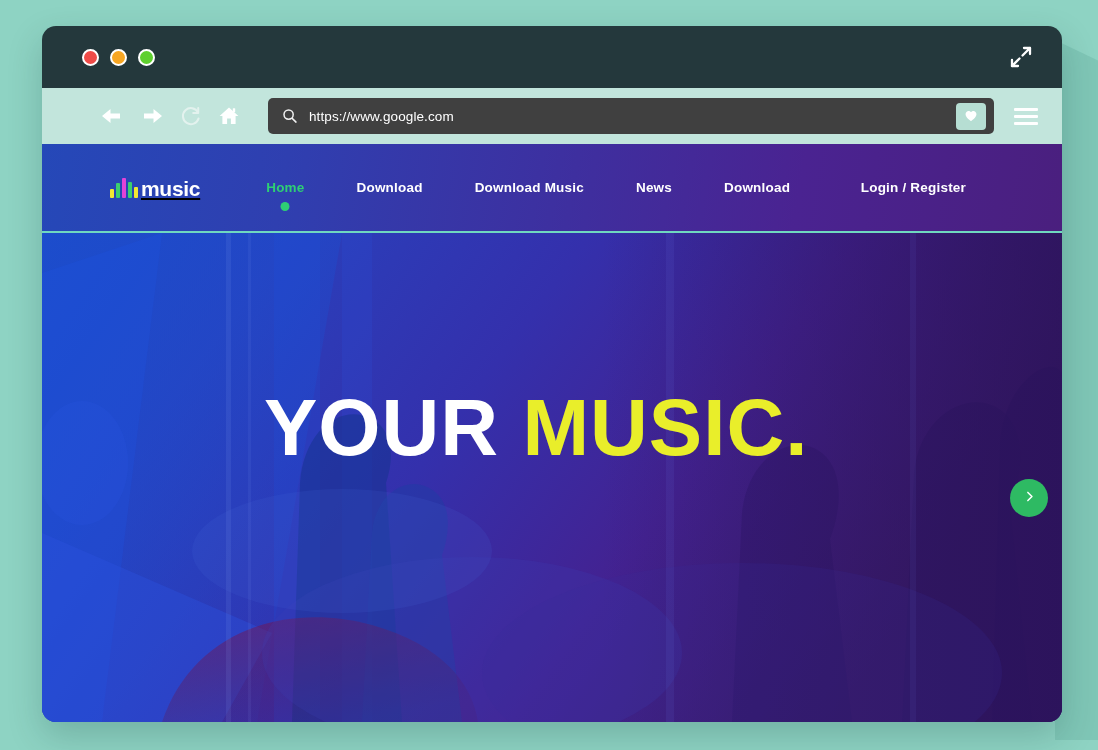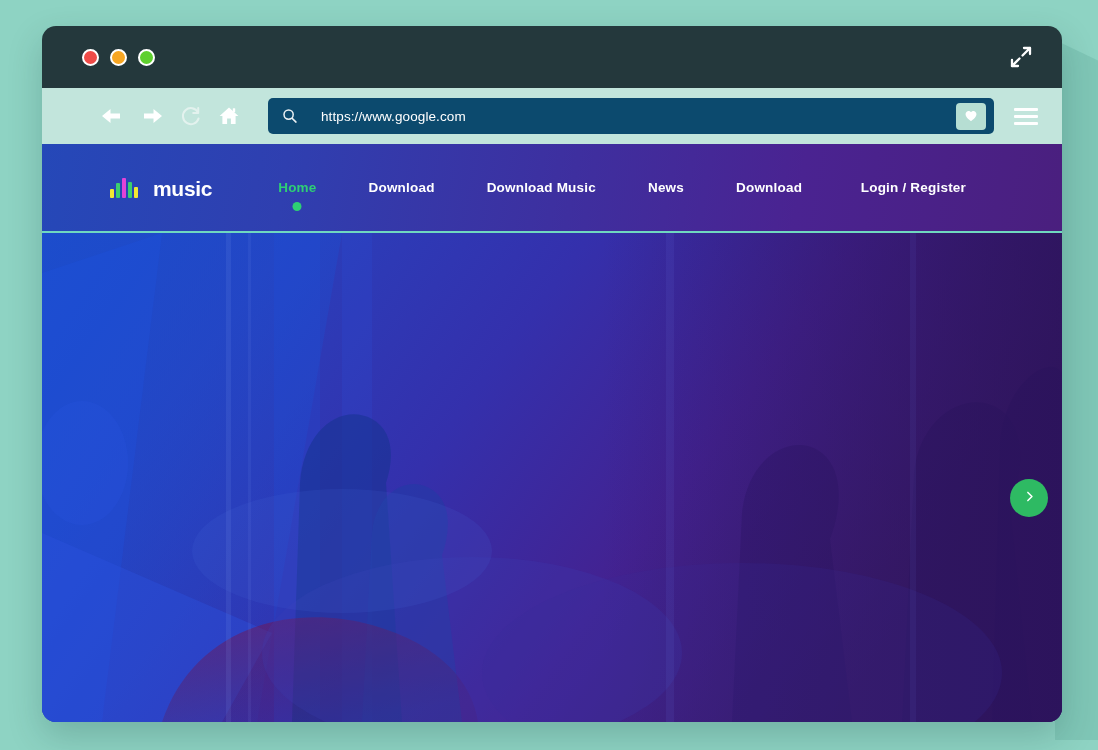--- a/index.html
+++ b/index.html
@@ -76,29 +76,28 @@
     width: 22px; height: 22px;
     margin-right: 16px;
     flex: none;
     display: flex; align-items: center; justify-content: center;
   }
   .nav-icon.first { margin-right: 20px; }
 
   .urlbar {
     flex: 1;
     height: 36px;
-    background: #0c4a6e;
+    background: #404040;
     border-radius: 5px;
     display: flex;
     align-items: center;
     padding: 0 8px 0 14px;
     margin-left: 12px;
     margin-right: 20px;
     position: relative;
-    gap: 12px;
   }
   .url-search { width: 16px; height: 16px; flex: none; margin-right: 11px; opacity: .92; }
   .url-text {
     flex: 1;
     color: #ffffff;
     font-size: 13.5px;
     letter-spacing: .1px;
     white-space: nowrap;
     overflow: hidden;
   }
@@ -119,21 +118,21 @@
   
   .site-nav {
     height: 89px;
     background: linear-gradient(100deg, #2548b8 0%, #2f3fb0 24%, #3e2f9f 52%, #4a2391 74%, #4a1f7e 100%);
     display: flex;
     align-items: center;
     padding: 0 0 0 68px;
     position: relative;
     border-bottom: 2px solid #6fd8c0;
   }
-  .logo { display: flex; align-items: flex-end; gap: 12px; margin-right: 66px; }
+  .logo { display: flex; align-items: flex-end; gap: 0; margin-right: 66px; text-decoration: underline; }
   .eq { display: flex; align-items: flex-end; gap: 2px; height: 20px; }
   .eq i { display: block; width: 4px; border-radius: 1px; }
   .eq i:nth-child(1) { height: 9px;  background: #f2e832; }
   .eq i:nth-child(2) { height: 15px; background: #3ccf6e; }
   .eq i:nth-child(3) { height: 20px; background: #e243d8; }
   .eq i:nth-child(4) { height: 16px; background: #3ccf6e; }
   .eq i:nth-child(5) { height: 11px; background: #f2e832; }
   .logo-text {
     color: #ffffff;
     font-size: 21px;
@@ -395,20 +394,23 @@
 
         <rect x="624" y="0" width="8" height="489" fill="#6d7ff0" opacity=".10"></rect>
         <rect x="868" y="0" width="6" height="489" fill="#6d7ff0" opacity=".08"></rect>
         <rect x="184" y="0" width="5" height="489" fill="#9fb6ff" opacity=".10"></rect>
         <rect x="206" y="0" width="3" height="489" fill="#9fb6ff" opacity=".08"></rect>
       </svg>
     </div>
 
     <div class="hero-inner">
 
+      <div class="headline">
+        <span class="w1">YOUR</span><span> </span><span class="w2">MUSIC.</span>
+      </div>
 
 
       <div class="next-btn">
         <span>
           <svg viewBox="0 0 16 16" width="13" height="13" fill="none" stroke="#ffffff" stroke-width="1.9" stroke-linecap="round" stroke-linejoin="round">
             <path d="M6 3 L11 8 L6 13"></path>
           </svg>
         </span>
       </div>
 

